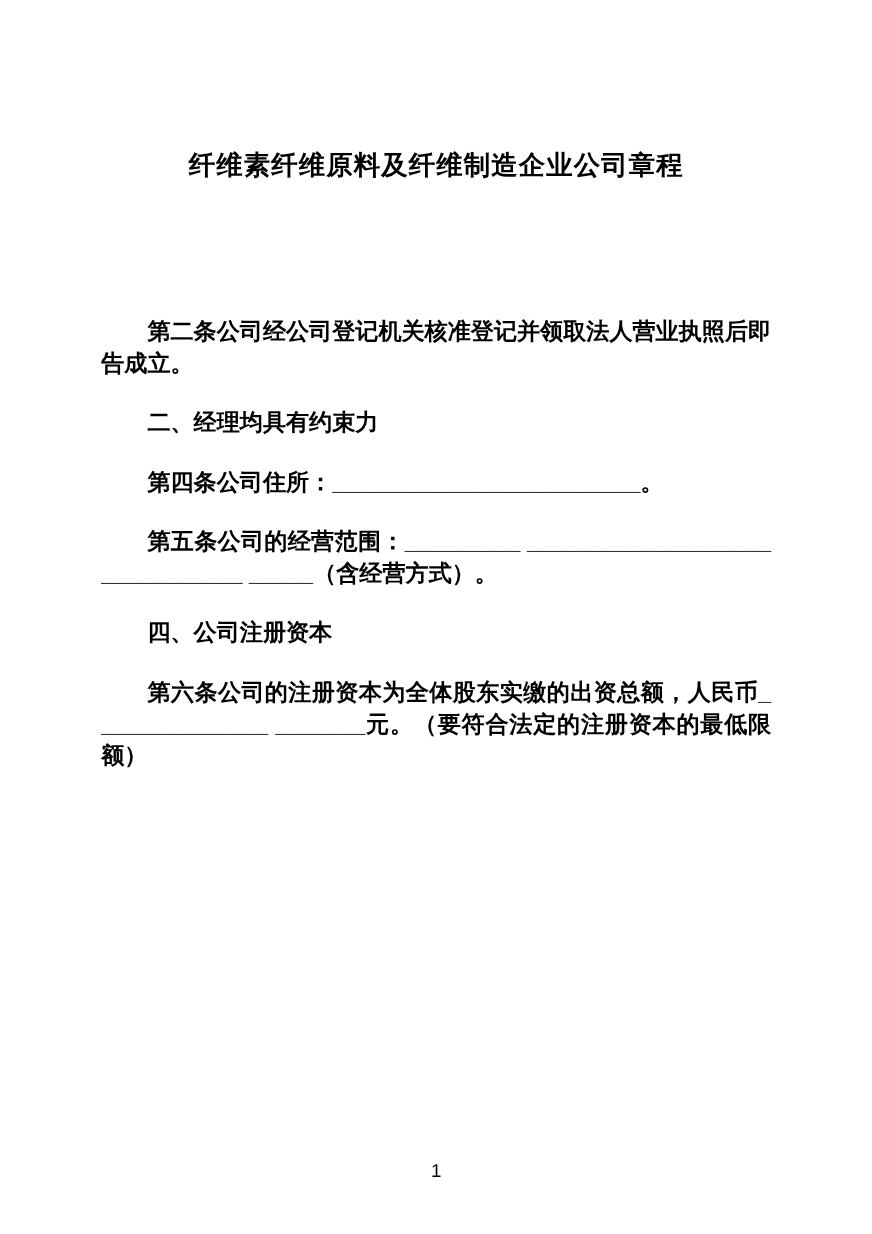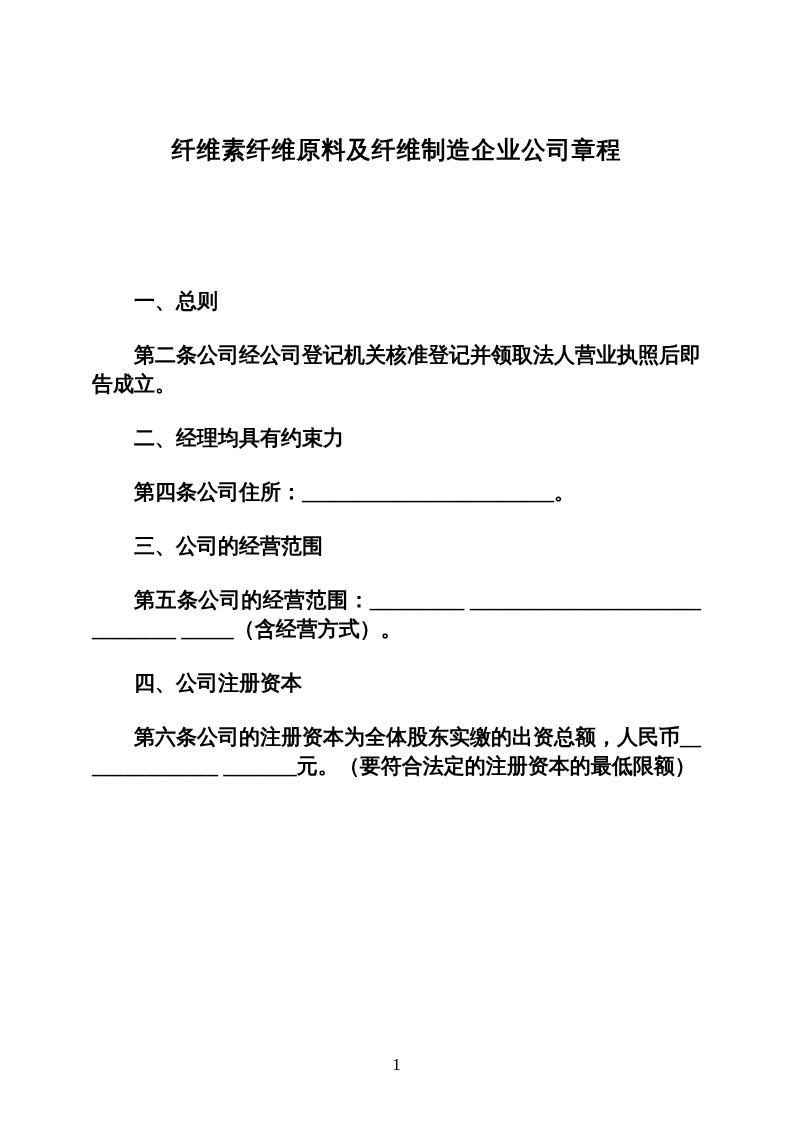--- a/index.html
+++ b/index.html
@@ -8,21 +8,21 @@
     background: #ffffff;
   }
 
   .page {
     position: relative;
     width: 793px;
     height: 1122px;
     margin: 0 auto;
     background: #ffffff;
     color: #000000;
-    font-family: Liberation Serif, serif;
+    font-family: Liberation Sans, sans-serif;
     overflow: hidden;
   }
 
   .content {
     position: absolute;
     top: 134px;
     left: 92px;
     right: 92px;
   }
 
@@ -59,31 +59,29 @@
   }
 </style>
 </head>
 <body>
 
 <div class="page">
   <div class="content">
 
     <h1 class="doc-title">纤维素纤维原料及纤维制造企业公司章程</h1>
 
-    <p class="para">一、总则</p>
 
 
     <p class="para">第二条公司经公司登记机关核准登记并领取法人营业执照后即告成立。</p>
 
     <p class="para">二、经理均具有约束力</p>
 
 
     <p class="para">第四条公司住所：________________________。</p>
 
-    <p class="para">三、公司的经营范围</p>
 
     <p class="para">第五条公司的经营范围：_________ ______________________________ _____（含经营方式）。</p>
 
     <p class="para">四、公司注册资本</p>
 
     <p class="para">第六条公司的注册资本为全体股东实缴的出资总额，人民币______________ _______元。（要符合法定的注册资本的最低限额）</p>
 
 
   </div>
 

